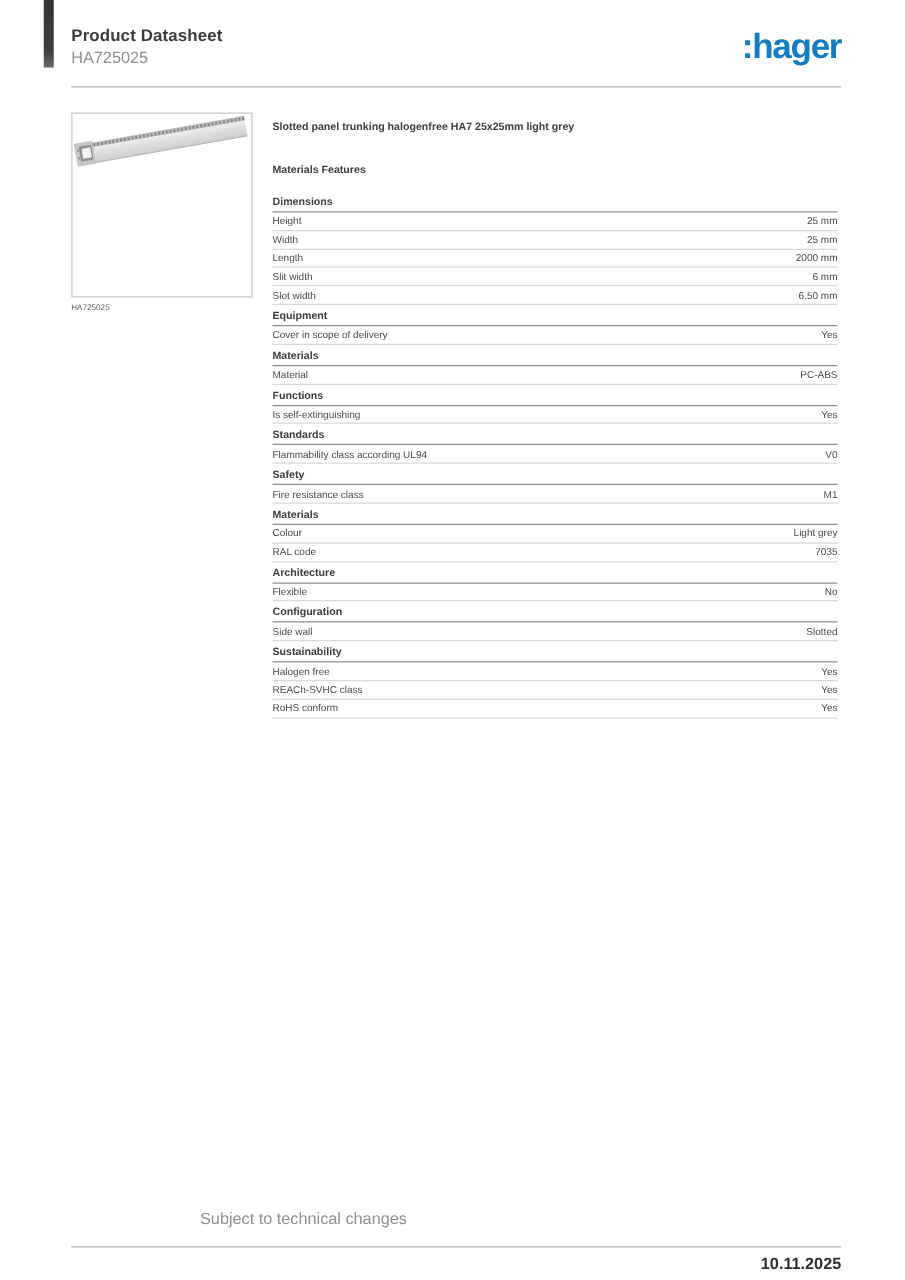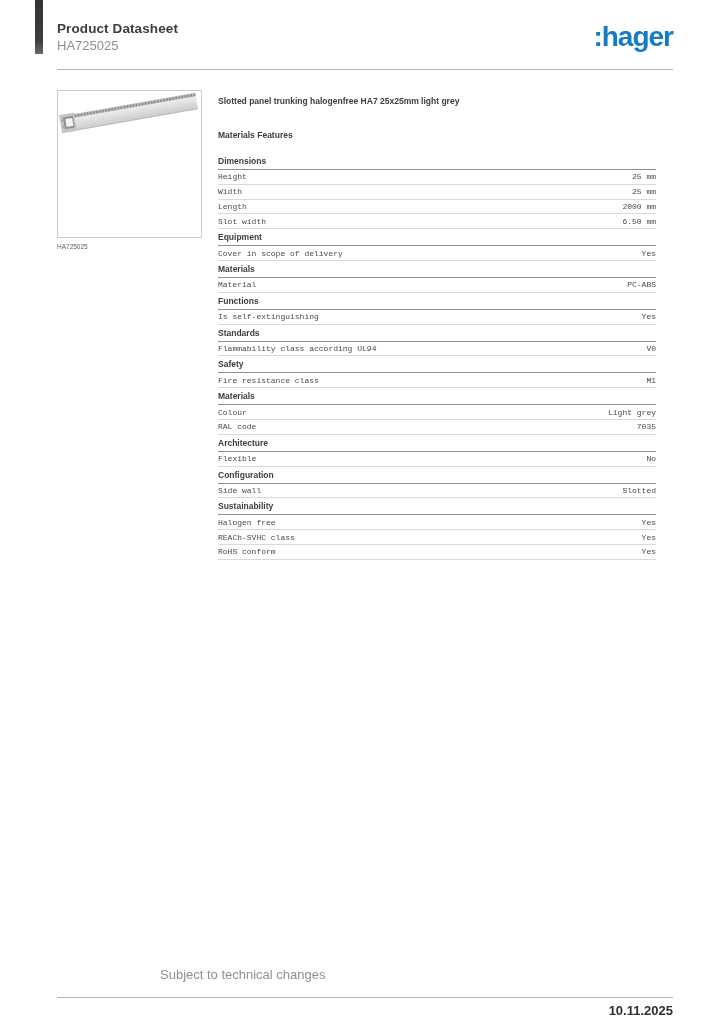--- a/index.html
+++ b/index.html
@@ -23,40 +23,40 @@
   .header { position: absolute; left: 57px; top: 20px; right: 51px; height: 40px; }
   .header-title { font-size: 13.5px; font-weight: bold; color: #3d3d3d; line-height: 1.3; letter-spacing: 0.1px; }
   .header-ref { font-size: 13px; color: #8f8f8f; line-height: 1.3; }
   .logo {
     position: absolute; right: 0; top: 1px;
     font-size: 28px; font-weight: bold; letter-spacing: -1px;
   }
   .header-rule { position: absolute; left: 57px; right: 51px; top: 69px; border-top: 1px solid #b5b5b5; }
 
   
-  .main { position: absolute; left: 57px; top: 90px; right: 68px; display: flex; align-items: flex-start; }
+  .main { position: absolute; left: 57px; top: 90px; right: 54px; display: flex; align-items: flex-start; }
   .left-col { width: 145px; flex: none; }
   .image-box { width: 143px; height: 146px; border: 1px solid #c9c9c9; background: #fff; overflow: hidden; }
   .image-caption { margin-top: 5px; font-size: 6.5px; color: #5d5d5d; }
   .right-col { flex: 1; margin-left: 16px; }
 
   .product-title { padding-top: 6px; font-size: 8.5px; font-weight: bold; color: #3d3d3d; line-height: 10px; }
   .tech-features { margin-top: 24px; font-size: 8.5px; font-weight: bold; color: #3d3d3d; line-height: 10px; }
 
   .sections { margin-top: 17px; }
   .section { margin-bottom: 4px; }
   .section-heading {
     font-size: 8.5px; font-weight: bold; color: #3d3d3d;
     line-height: 9px; padding-bottom: 3px;
     border-bottom: 1px solid #8f8f8f;
   }
   .spec-row {
     display: flex; justify-content: space-between; align-items: center;
     height: 13.8px; border-bottom: 1px solid #d9d9d9;
-    font-size: 8px; color: #4a4a4a; font-family: Liberation Mono, monospace;
+    font-size: 8px; color: #4a4a4a;
   }
   .spec-label { white-space: nowrap; }
   .spec-value { white-space: nowrap; text-align: right; }
 
   
   .footer-rule { position: absolute; left: 57px; right: 51px; top: 997px; border-top: 1px solid #b5b5b5; }
   .footer-note {
     position: absolute; top: 967px; left: 160px; width: 300px; text-align: left;
     font-size: 13px; color: #909090;
   }
@@ -122,20 +122,24 @@
             </div>
             <div class="spec-row">
               <span class="spec-label">Width</span>
               <span class="spec-value">25 mm</span>
             </div>
             <div class="spec-row">
               <span class="spec-label">Length</span>
               <span class="spec-value">2000 mm</span>
             </div>
             <div class="spec-row">
+              <span class="spec-label">Slit width</span>
+              <span class="spec-value">6 mm</span>
+            </div>
+            <div class="spec-row">
               <span class="spec-label">Slot width</span>
               <span class="spec-value">6.50 mm</span>
             </div>
           </div>
           <div class="section">
             <div class="section-heading">Equipment</div>
             <div class="spec-row">
               <span class="spec-label">Cover in scope of delivery</span>
               <span class="spec-value">Yes</span>
             </div>

